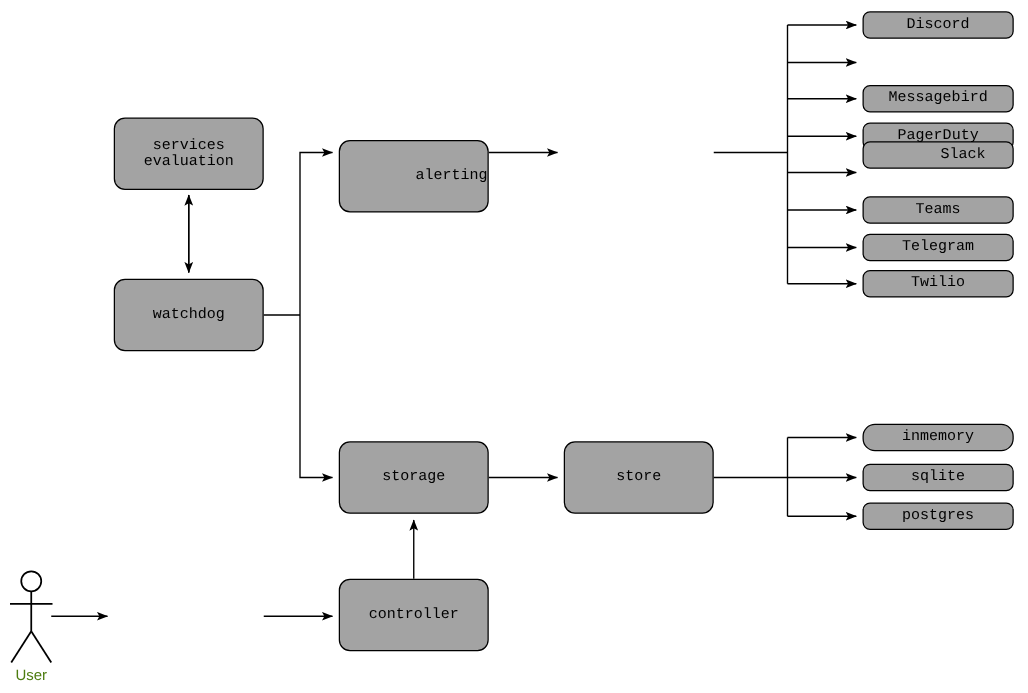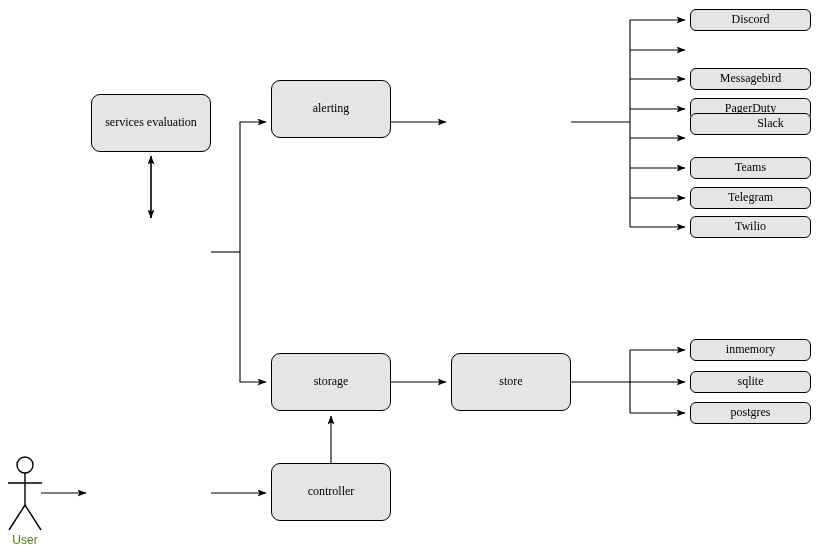--- a/index.html
+++ b/index.html
@@ -24,25 +24,25 @@
     top: 0;
     width: 822px;
     height: 554px;
     pointer-events: none;
   }
   .node {
     position: absolute;
     box-sizing: border-box;
     border: 1px solid #000000;
     border-radius: 9px;
-    background: #e5e5e5;
+    background: #a3a3a3;
     display: flex;
     align-items: center;
     justify-content: center;
-    font-family: Liberation Serif, serif;
+    font-family: Liberation Mono, monospace;
     font-size: 12px;
     color: #000000;
     line-height: 1.1;
     text-align: center;
     z-index: 2;
   }
   .node.big {
     width: 120px;
     height: 58px;
   }
@@ -117,22 +117,25 @@
       <line x1="8" y1="483" x2="42" y2="483"></line>
       <line x1="25" y1="505" x2="9" y2="530"></line>
       <line x1="25" y1="505" x2="41" y2="530"></line>
     </g>
   </svg>
 
   <div class="node big" style="left:91px; top:94px;">
     <span>services evaluation</span>
   </div>
 
+  <div class="node big" style="left:91px; top:223px;">
+    <span>watchdog</span>
+  </div>
 
-  <div class="node big" style="left:271px; top:80px;">
+  <div class="node big" style="left:271px; top:112px;justify-content:flex-end;">
     <span>alerting</span>
   </div>
 
 
   <div class="node big" style="left:271px; top:353px;">
     <span>storage</span>
   </div>
 
   <div class="node big" style="left:451px; top:353px;">
     <span>store</span>
@@ -158,21 +161,21 @@
   <div class="node leaf" style="left:690px; top:157px;">
     <span>Teams</span>
   </div>
   <div class="node leaf" style="left:690px; top:187px;">
     <span>Telegram</span>
   </div>
   <div class="node leaf" style="left:690px; top:216px;">
     <span>Twilio</span>
   </div>
 
-  <div class="node leaf" style="left:690px; top:339px;">
+  <div class="node leaf" style="left:690px; top:339px;border-radius:10px;">
     <span>inmemory</span>
   </div>
   <div class="node leaf" style="left:690px; top:371px;text-align:right;">
     <span>sqlite</span>
   </div>
   <div class="node leaf" style="left:690px; top:402px;">
     <span>postgres</span>
   </div>
 
   <div class="actor-label" style="left:0px; top:533px; width:50px;">User</div>

